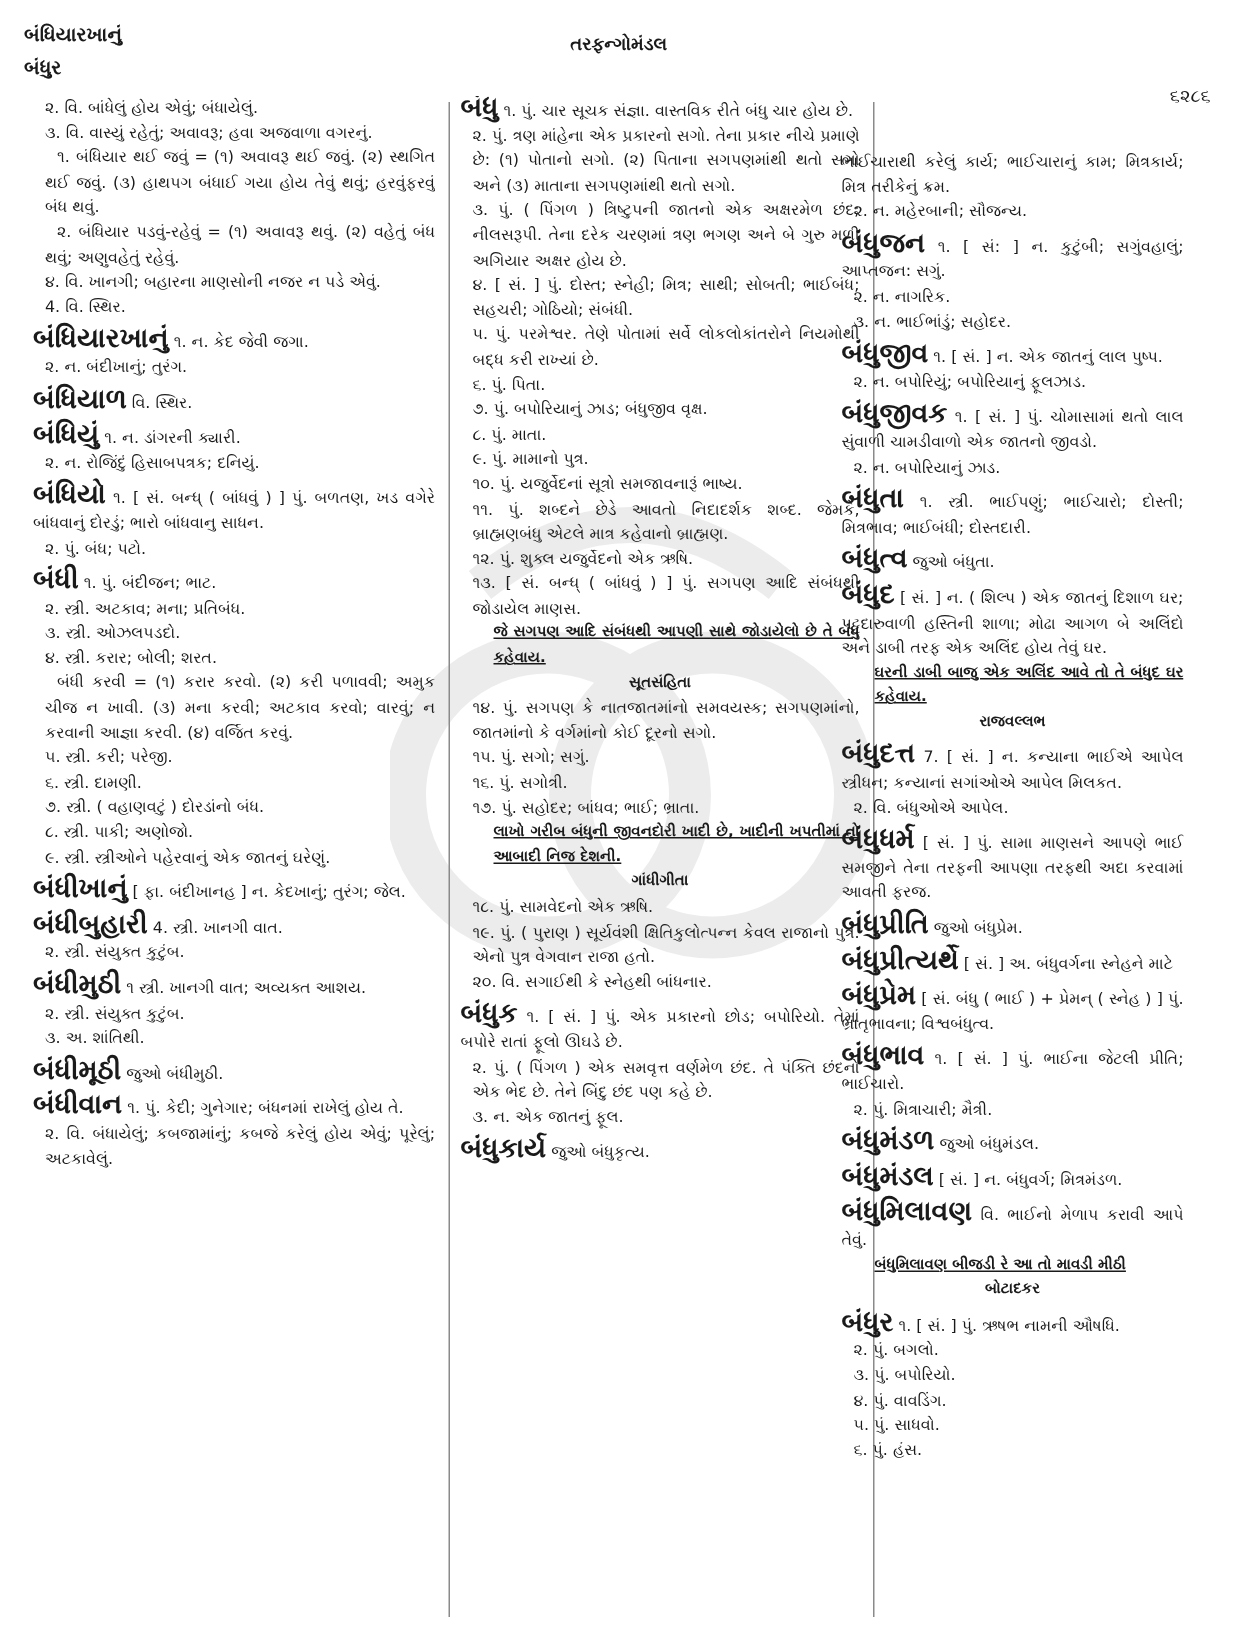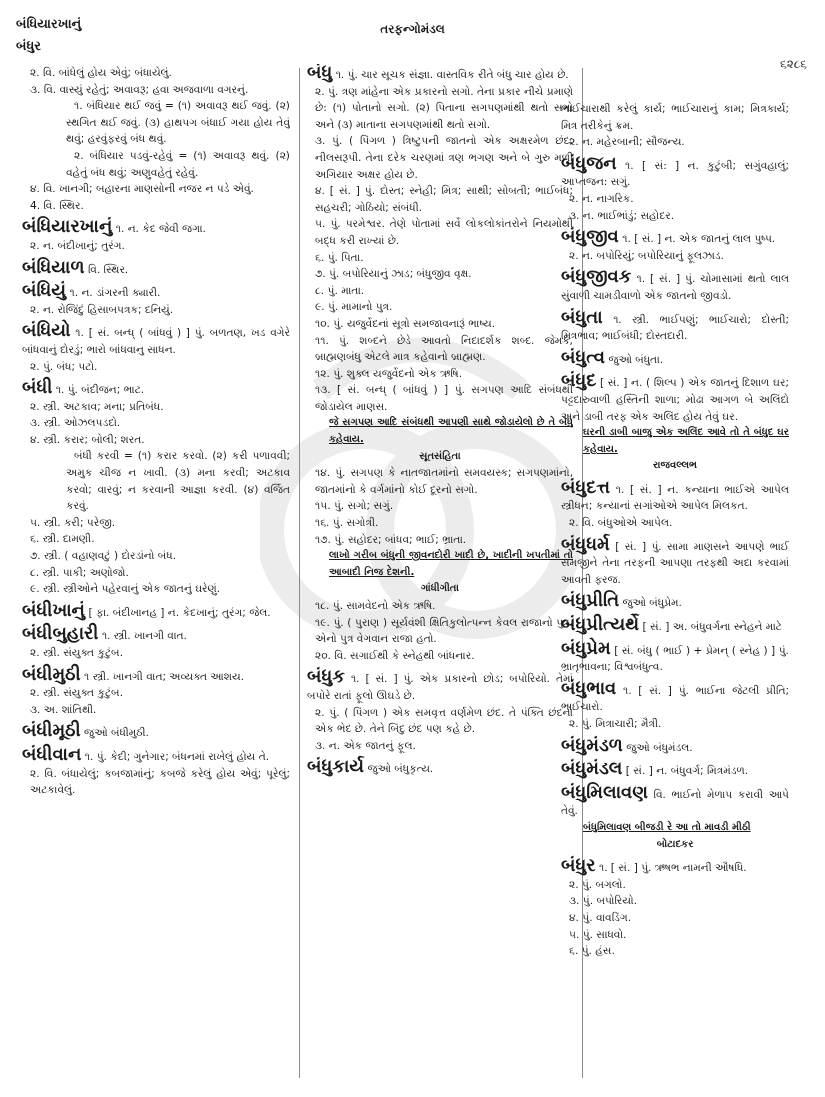--- a/index.html
+++ b/index.html
@@ -24,21 +24,21 @@
   .col2 { left: 285px; width: 266px; }
   .col3 { left: 539px; width: 228px; margin-top: 36px; }
   .rule { position: absolute; top: 4px; width: 1px; background: #8a8a8a; }
   .rule1 { left: 277px; height: 1010px; }
   .rule2 { left: 560px; height: 1010px; }
   .entry { margin-bottom: 5px; text-align: justify; }
   .hw { font-weight: bold; font-size: 18px; }
   .sense { display: block; padding-left: 8px; }
   .quote { display: block; padding-left: 22px; font-size: 10px; font-weight: bold; text-decoration: underline; }
   .src { display: block; text-align: center; font-size: 10px; font-weight: bold; }
-  .idiom { display: block; padding-left: 8px; text-indent: 8px; margin-left: 36px; }
+  .idiom { display: block; padding-left: 8px; text-indent: 8px; }
 </style>
 </head>
 <body>
 
 <svg class="watermark" viewBox="0 0 320 360">
   <circle cx="105" cy="200" r="95" fill="none" stroke="#000" stroke-width="28"></circle>
   <circle cx="215" cy="200" r="95" fill="none" stroke="#000" stroke-width="28"></circle>
   <path d="M60 60 Q160 -20 260 60" fill="none" stroke="#000" stroke-width="24"></path>
 </svg>
 
@@ -58,41 +58,41 @@
         <span class="idiom">૨. બંધિયાર પડવું-રહેવું = (૧) અવાવરૂ થવું. (૨) વહેતું બંધ થવું; અણુવહેતું રહેવું.</span>
         <span class="sense">૪. વિ. ખાનગી; બહારના માણસોની નજર ન પડે એવું.</span>
         <span class="sense">4. વિ. સ્થિર.</span>
       </div>
       <div class="entry"><span class="hw">બંધિયારખાનું</span> <span class="main">૧. ન. કેદ જેવી જગા.</span><span class="sense">૨. ન. બંદીખાનું; તુરંગ.</span></div>
       <div class="entry"><span class="hw">બંધિયાળ</span> <span class="main">વિ. સ્થિર.</span></div>
       <div class="entry"><span class="hw">બંધિયું</span> <span class="main">૧. ન. ડાંગરની ક્યારી.</span><span class="sense">૨. ન. રોજિંદું હિસાબપત્રક; દનિયું.</span></div>
       <div class="entry"><span class="hw">બંધિયો</span> <span class="main">૧. [ સં. બન્ધ્ ( બાંધવું ) ] પું. બળતણ, ખડ વગેરે બાંધવાનું દોરડું; ભારો બાંધવાનુ સાધન.</span><span class="sense">૨. પું. બંધ; પટો.</span></div>
       <div class="entry"><span class="hw">બંધી</span> <span class="main">૧. પું. બંદીજન; ભાટ.</span><span class="sense">૨. સ્ત્રી. અટકાવ; મના; પ્રતિબંધ.</span><span class="sense">૩. સ્ત્રી. ઓઝલપડદો.</span><span class="sense">૪. સ્ત્રી. કરાર; બોલી; શરત.</span><span class="idiom">બંધી કરવી = (૧) કરાર કરવો. (૨) કરી પળાવવી; અમુક ચીજ ન ખાવી. (૩) મના કરવી; અટકાવ કરવો; વારવું; ન કરવાની આજ્ઞા કરવી. (૪) વર્જિત કરવું.</span><span class="sense">૫. સ્ત્રી. કરી; પરેજી.</span><span class="sense">૬. સ્ત્રી. દામણી.</span><span class="sense">૭. સ્ત્રી. ( વહાણવટું ) દોરડાંનો બંધ.</span><span class="sense">૮. સ્ત્રી. પાકી; અણોજો.</span><span class="sense">૯. સ્ત્રી. સ્ત્રીઓને પહેરવાનું એક જાતનું ઘરેણું.</span></div>
       <div class="entry"><span class="hw">બંધીખાનું</span> <span class="main">[ ફા. બંદીખાનહ ] ન. કેદખાનું; તુરંગ; જેલ.</span></div>
-      <div class="entry"><span class="hw">બંધીબુહારી</span> <span class="main">૧. સ્ત્રી. ખાનગી વાત.</span><span class="sense">૨. સ્ત્રી. સંયુક્ત કુટુંબ.</span></div>
+      <div class="entry"><span class="hw">બંધીબુહારી</span> <span class="main">4. સ્ત્રી. ખાનગી વાત.</span><span class="sense">૨. સ્ત્રી. સંયુક્ત કુટુંબ.</span></div>
       <div class="entry"><span class="hw">બંધીમુઠી</span> <span class="main">૧ સ્ત્રી. ખાનગી વાત; અવ્યક્ત આશય.</span><span class="sense">૨. સ્ત્રી. સંયુક્ત કુટુંબ.</span><span class="sense">૩. અ. શાંતિથી.</span></div>
       <div class="entry"><span class="hw">બંધીમૂઠી</span> <span class="main">જુઓ બંધીમુઠી.</span></div>
       <div class="entry"><span class="hw">બંધીવાન</span> <span class="main">૧. પું. કેદી; ગુનેગાર; બંધનમાં રાખેલું હોય તે.</span><span class="sense">૨. વિ. બંધાયેલું; કબજામાંનું; કબજે કરેલું હોય એવું; પૂરેલું; અટકાવેલું.</span></div>
     </div>
   <div class="rule rule1"></div>
   <div class="col col2">
       <div class="entry"><span class="hw">બંધુ</span> <span class="main">૧. પું. ચાર સૂચક સંજ્ઞા. વાસ્તવિક રીતે બંધુ ચાર હોય છે.</span><span class="sense">૨. પું. ત્રણ માંહેના એક પ્રકારનો સગો. તેના પ્રકાર નીચે પ્રમાણે છે: (૧) પોતાનો સગો. (૨) પિતાના સગપણમાંથી થતો સગો અને (૩) માતાના સગપણમાંથી થતો સગો.</span><span class="sense">૩. પું. ( પિંગળ ) ત્રિષ્ટુપની જાતનો એક અક્ષરમેળ છંદ; નીલસરૂપી. તેના દરેક ચરણમાં ત્રણ ભગણ અને બે ગુરુ મળી અગિયાર અક્ષર હોય છે.</span><span class="sense">૪. [ સં. ] પું. દોસ્ત; સ્નેહી; મિત્ર; સાથી; સોબતી; ભાઈબંધ; સહચરી; ગોઠિયો; સંબંધી.</span><span class="sense">૫. પું. પરમેશ્વર. તેણે પોતામાં સર્વે લોકલોકાંતરોને નિયમોથી બદ્ધ કરી રાખ્યાં છે.</span><span class="sense">૬. પું. પિતા.</span><span class="sense">૭. પું. બપોરિયાનું ઝાડ; બંધુજીવ વૃક્ષ.</span><span class="sense">૮. પું. માતા.</span><span class="sense">૯. પું. મામાનો પુત્ર.</span><span class="sense">૧૦. પું. યજુર્વેદનાં સૂત્રો સમજાવનારૂં ભાષ્ય.</span><span class="sense">૧૧. પું. શબ્દને છેડે આવતો નિદાદર્શક શબ્દ. જેમકે, બ્રાહ્મણબંધુ એટલે માત્ર કહેવાનો બ્રાહ્મણ.</span><span class="sense">૧૨. પું. શુક્લ યજુર્વેદનો એક ઋષિ.</span><span class="sense">૧૩. [ સં. બન્ધ્ ( બાંધવું ) ] પું. સગપણ આદિ સંબંધથી જોડાયેલ માણસ.</span><span class="quote">જે સગપણ આદિ સંબંધથી આપણી સાથે જોડાયેલો છે તે બંધુ કહેવાય.</span><span class="src">સૂતસંહિતા</span><span class="sense">૧૪. પું. સગપણ કે નાતજાતમાંનો સમવયસ્ક; સગપણમાંનો, જાતમાંનો કે વર્ગમાંનો કોઈ દૂરનો સગો.</span><span class="sense">૧૫. પું. સગો; સગું.</span><span class="sense">૧૬. પું. સગોત્રી.</span><span class="sense">૧૭. પું. સહોદર; બાંધવ; ભાઈ; ભ્રાતા.</span><span class="quote">લાખો ગરીબ બંધુની જીવનદોરી ખાદી છે, ખાદીની ખપતીમાં તો આબાદી નિજ દેશની.</span><span class="src">ગાંધીગીતા</span><span class="sense">૧૮. પું. સામવેદનો એક ઋષિ.</span><span class="sense">૧૯. પું. ( પુરાણ ) સૂર્યવંશી ક્ષિતિકુલોત્પન્ન કેવલ રાજાનો પુત્ર. એનો પુત્ર વેગવાન રાજા હતો.</span><span class="sense">૨૦. વિ. સગાઈથી કે સ્નેહથી બાંધનાર.</span></div>
       <div class="entry"><span class="hw">બંધુક</span> <span class="main">૧. [ સં. ] પું. એક પ્રકારનો છોડ; બપોરિયો. તેમાં બપોરે રાતાં ફૂલો ઊઘડે છે.</span><span class="sense">૨. પું. ( પિંગળ ) એક સમવૃત્ત વર્ણમેળ છંદ. તે પંક્તિ છંદનો એક ભેદ છે. તેને બિંદુ છંદ પણ કહે છે.</span><span class="sense">૩. ન. એક જાતનું ફૂલ.</span></div>
       <div class="entry"><span class="hw">બંધુકાર્ય</span> <span class="main">જુઓ બંધુકૃત્ય.</span></div>
     </div>
   <div class="rule rule2"></div>
   <div class="col col3">
       <div class="entry"><span class="main">ભાઈચારાથી કરેલું કાર્ય; ભાઈચારાનું કામ; મિત્રકાર્ય; મિત્ર તરીકેનું ક્રમ.</span><span class="sense">૨. ન. મહેરબાની; સૌજન્ય.</span></div>
       <div class="entry"><span class="hw">બંધુજન</span> <span class="main">૧. [ સં: ] ન. કુટુંબી; સગુંવહાલું; આપ્તજન: સગું.</span><span class="sense">૨. ન. નાગરિક.</span><span class="sense">૩. ન. ભાઈભાંડું; સહોદર.</span></div>
       <div class="entry"><span class="hw">બંધુજીવ</span> <span class="main">૧. [ સં. ] ન. એક જાતનું લાલ પુષ્પ.</span><span class="sense">૨. ન. બપોરિયું; બપોરિયાનું ફૂલઝાડ.</span></div>
-      <div class="entry"><span class="hw">બંધુજીવક</span> <span class="main">૧. [ સં. ] પું. ચોમાસામાં થતો લાલ સુંવાળી ચામડીવાળો એક જાતનો જીવડો.</span></div>
+      <div class="entry"><span class="hw">બંધુજીવક</span> <span class="main">૧. [ સં. ] પું. ચોમાસામાં થતો લાલ સુંવાળી ચામડીવાળો એક જાતનો જીવડો.</span><span class="sense">૨. ન. બપોરિયાનું ઝાડ.</span></div>
       <div class="entry"><span class="hw">બંધુતા</span> <span class="main">૧. સ્ત્રી. ભાઈપણું; ભાઈચારો; દોસ્તી; મિત્રભાવ; ભાઈબંધી; દોસ્તદારી.</span></div>
       <div class="entry"><span class="hw">બંધુત્વ</span> <span class="main">જુઓ બંધુતા.</span></div>
       <div class="entry"><span class="hw">બંધુદ</span> <span class="main">[ સં. ] ન. ( શિલ્પ ) એક જાતનું દિશાળ ઘર; પટ્ટદારુવાળી હસ્તિની શાળા; મોઢા આગળ બે અલિંદો અને ડાબી તરફ એક અલિંદ હોય તેવું ઘર.</span><span class="quote">ઘરની ડાબી બાજુ એક અલિંદ આવે તો તે બંધુદ ઘર કહેવાય.</span><span class="src">રાજવલ્લભ</span></div>
-      <div class="entry"><span class="hw">બંધુદત્ત</span> <span class="main">૧. [ સં. ] ન. કન્યાના ભાઈએ આપેલ સ્ત્રીધન; કન્યાનાં સગાંઓએ આપેલ મિલકત.</span><span class="sense">૨. વિ. બંધુઓએ આપેલ.</span></div>
+      <div class="entry"><span class="hw">બંધુદત્ત</span> <span class="main">7. [ સં. ] ન. કન્યાના ભાઈએ આપેલ સ્ત્રીધન; કન્યાનાં સગાંઓએ આપેલ મિલકત.</span><span class="sense">૨. વિ. બંધુઓએ આપેલ.</span></div>
       <div class="entry"><span class="hw">બંધુધર્મ</span> <span class="main">[ સં. ] પું. સામા માણસને આપણે ભાઈ સમજીને તેના તરફની આપણા તરફથી અદા કરવામાં આવતી ફરજ.</span></div>
       <div class="entry"><span class="hw">બંધુપ્રીતિ</span> <span class="main">જુઓ બંધુપ્રેમ.</span></div>
       <div class="entry"><span class="hw">બંધુપ્રીત્યર્થે</span> <span class="main">[ સં. ] અ. બંધુવર્ગના સ્નેહને માટે</span></div>
       <div class="entry"><span class="hw">બંધુપ્રેમ</span> <span class="main">[ સં. બંધુ ( ભાઈ ) + પ્રેમન્ ( સ્નેહ ) ] પું. ભ્રાતૃભાવના; વિશ્વબંધુત્વ.</span></div>
       <div class="entry"><span class="hw">બંધુભાવ</span> <span class="main">૧. [ સં. ] પું. ભાઈના જેટલી પ્રીતિ; ભાઈચારો.</span><span class="sense">૨. પું. મિત્રાચારી; મૈત્રી.</span></div>
       <div class="entry"><span class="hw">બંધુમંડળ</span> <span class="main">જુઓ બંધુમંડલ.</span></div>
       <div class="entry"><span class="hw">બંધુમંડલ</span> <span class="main">[ સં. ] ન. બંધુવર્ગ; મિત્રમંડળ.</span></div>
       <div class="entry"><span class="hw">બંધુમિલાવણ</span> <span class="main">વિ. ભાઈનો મેળાપ કરાવી આપે તેવું.</span><span class="quote">બંધુમિલાવણ બીજડી રે આ તો માવડી મીઠી</span><span class="src">બોટાદકર</span></div>
       <div class="entry"><span class="hw">બંધુર</span> <span class="main">૧. [ સં. ] પું. ઋષભ નામની ઔષધિ.</span><span class="sense">૨. પું. બગલો.</span><span class="sense">૩. પું. બપોરિયો.</span><span class="sense">૪. પું. વાવડિંગ.</span><span class="sense">૫. પું. સાધવો.</span><span class="sense">૬. પું. હંસ.</span></div>
     </div>

